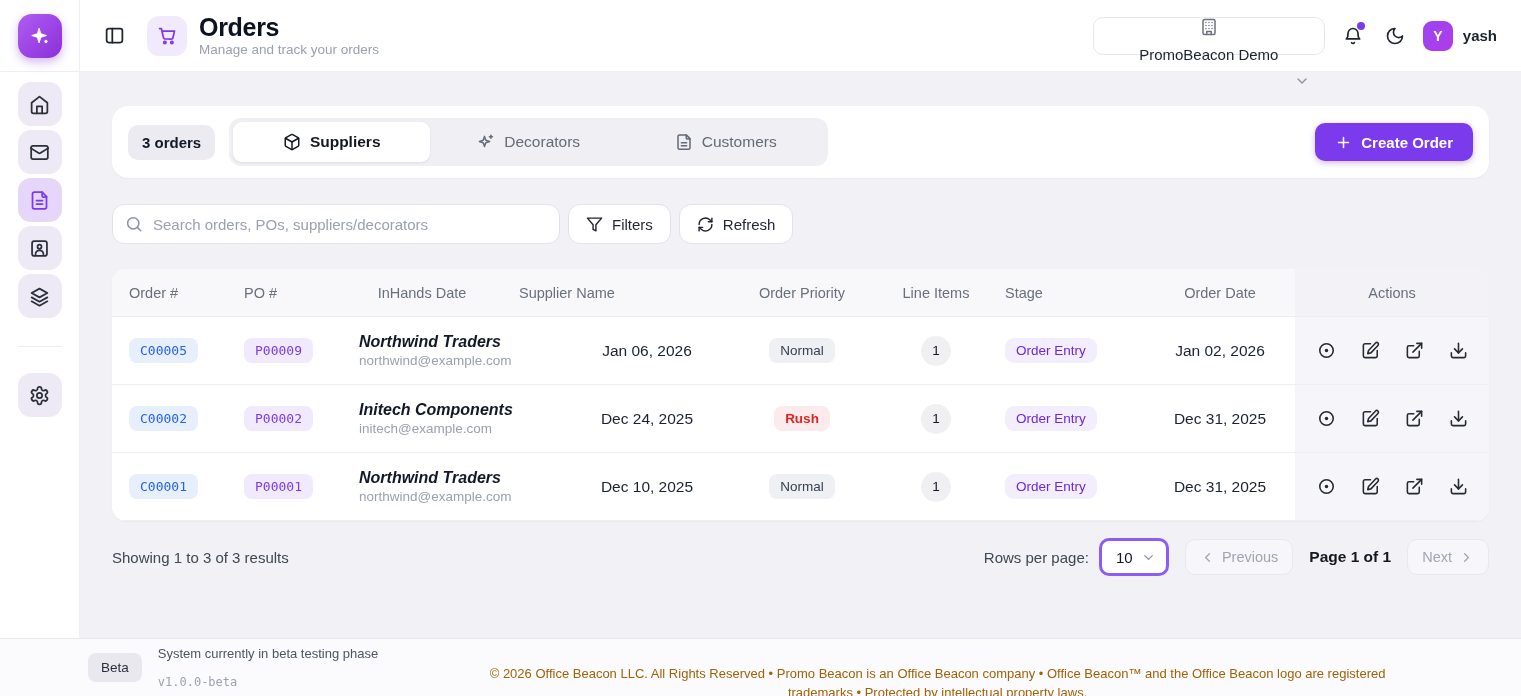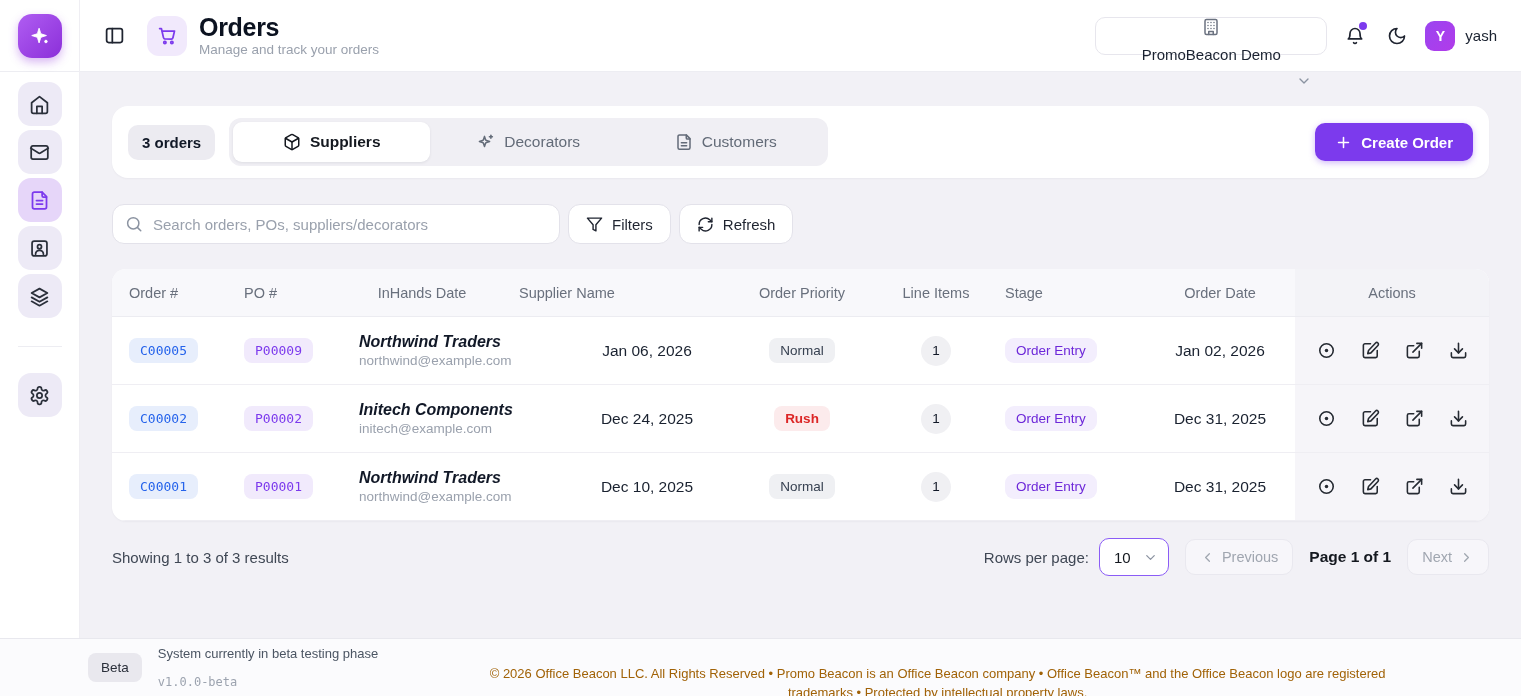--- a/index.html
+++ b/index.html
@@ -45,21 +45,21 @@
   }
   .org-selector .chev { margin-left:auto; color:#8b93a1; }
   .icon-btn { position:relative; color:#1f2430; padding:4px; display:flex; }
   .bell-dot { position:absolute; top:0; right:2px; width:8px; height:8px; border-radius:50%; background:var(--primary,#7c3aed); }
   .avatar {
     width:30px; height:30px; border-radius:9px;
     background:linear-gradient(135deg,#9b45f0,#b13bea);
     color:#fff; font-weight:700; font-size:14px;
     display:flex; align-items:center; justify-content:center;
   }
-  .user-name { font-size:15px; color:#1a2230; font-weight:400; margin-left:-4px; }
+  .user-name { font-size:15px; color:#1a2230; font-weight:700; margin-left:-4px; }
 
   
   .sidebar {
     position:absolute; top:72px; left:0; bottom:58px; width:80px;
     background:#ffffff; border-right:1px solid #efeef3;
     display:flex; flex-direction:column; align-items:center; padding-top:10px;
   }
   .side-btn {
     width:44px; height:44px; border-radius:13px; background:#edeaf6;
     display:flex; align-items:center; justify-content:center;
@@ -134,21 +134,21 @@
   .badge-stage { background:#f3eefd; color:#6d28d9; font-size:13.5px; font-weight:500; border-radius:9px; }
   .line-count { width:30px; height:30px; border-radius:50%; background:#f0f0f3; display:flex; align-items:center; justify-content:center; font-size:13.5px; color:#111827; }
   .action-btn { width:34px; height:34px; display:flex; align-items:center; justify-content:center; color:#262b33; border-radius:8px; }
 
   
   .pagination { margin-top:17px; display:flex; align-items:center; }
   .page-summary { font-size:15px; color:#3f4754; }
   .pagination-right { margin-left:auto; display:flex; align-items:center; gap:16px; }
   .rpp-label { font-size:15px; color:#3f4754; }
   .rpp-select {
-    height:38px; width:70px; background:#fff; border:1px solid #8b5cf6; border-radius:10px;
+    height:38px; width:70px; background:#fff; border:3px solid #8b5cf6; border-radius:10px;
     display:flex; align-items:center; justify-content:space-between; padding:0 10px 0 14px;
     font-size:15px; color:#14181f; margin-left:-6px;text-align:right;
   }
   .pager-btn {
     height:36px; padding:0 14px; border:1px solid #e9e8ef; border-radius:10px; background:#f7f6fa;
     display:flex; align-items:center; gap:7px; font-size:14.5px; color:#a0a6b0;
   }
   .page-indicator { font-size:15.5px; font-weight:600; color:#14181f; }
 
   

